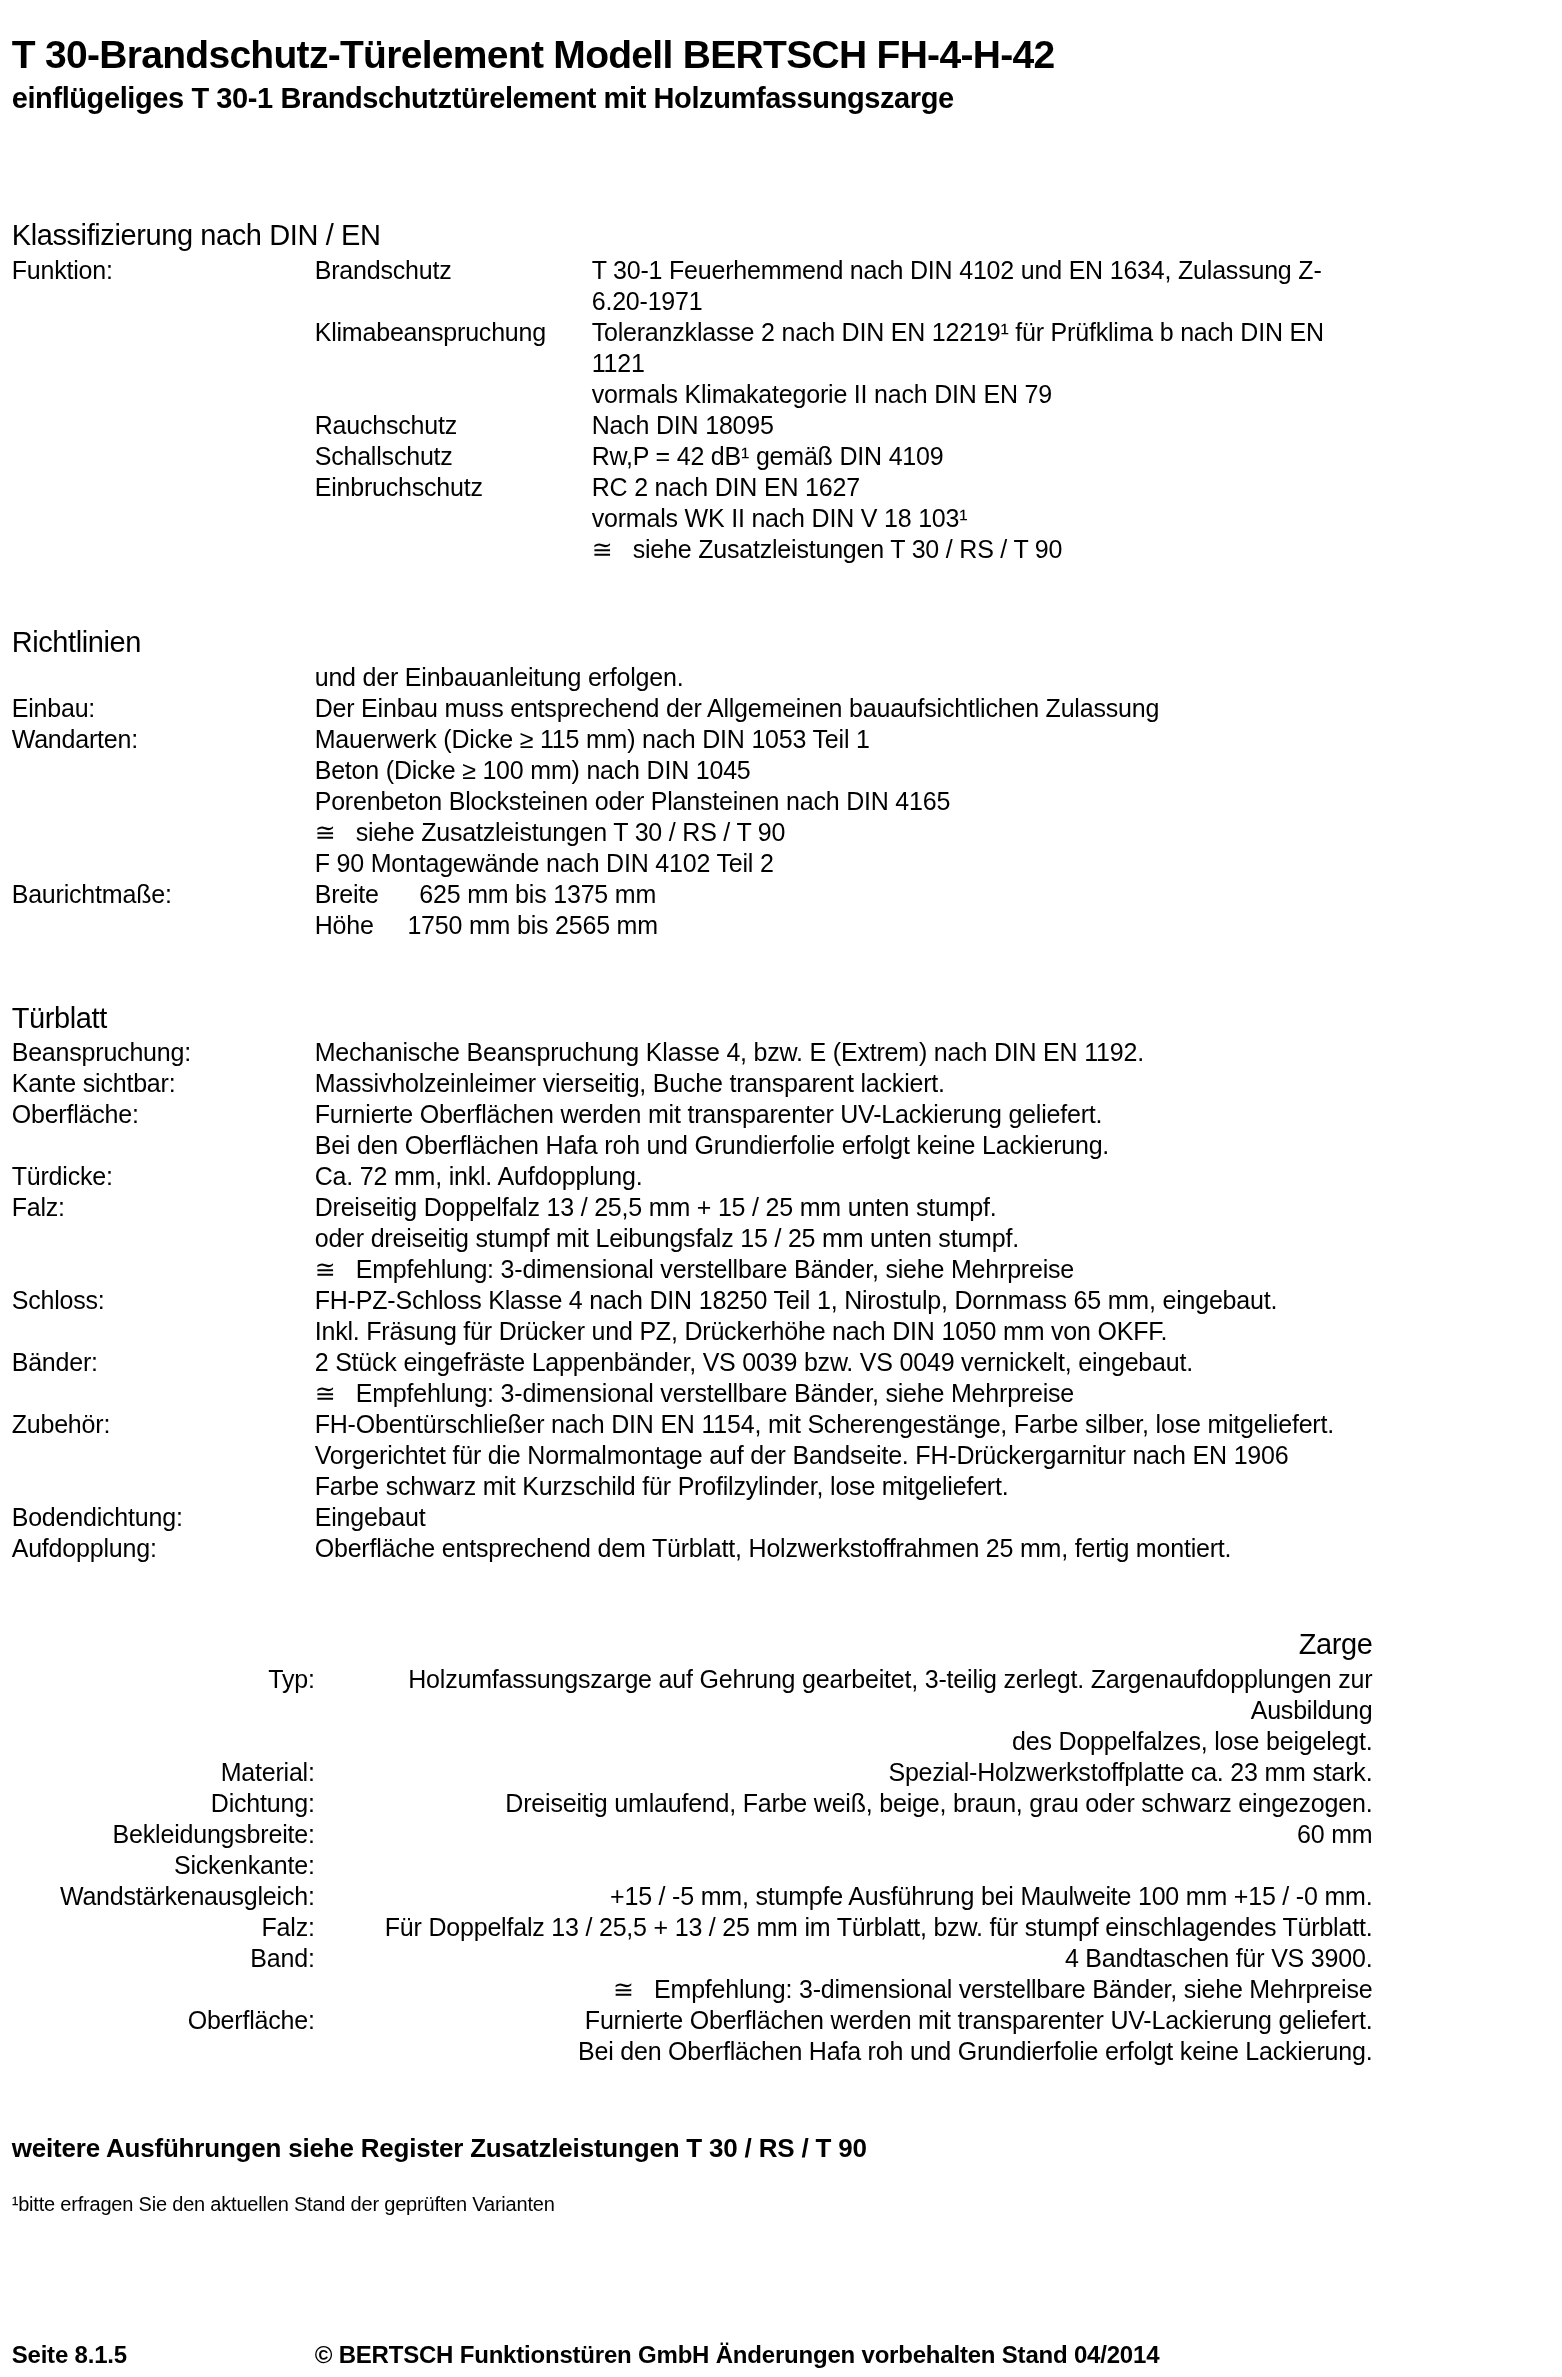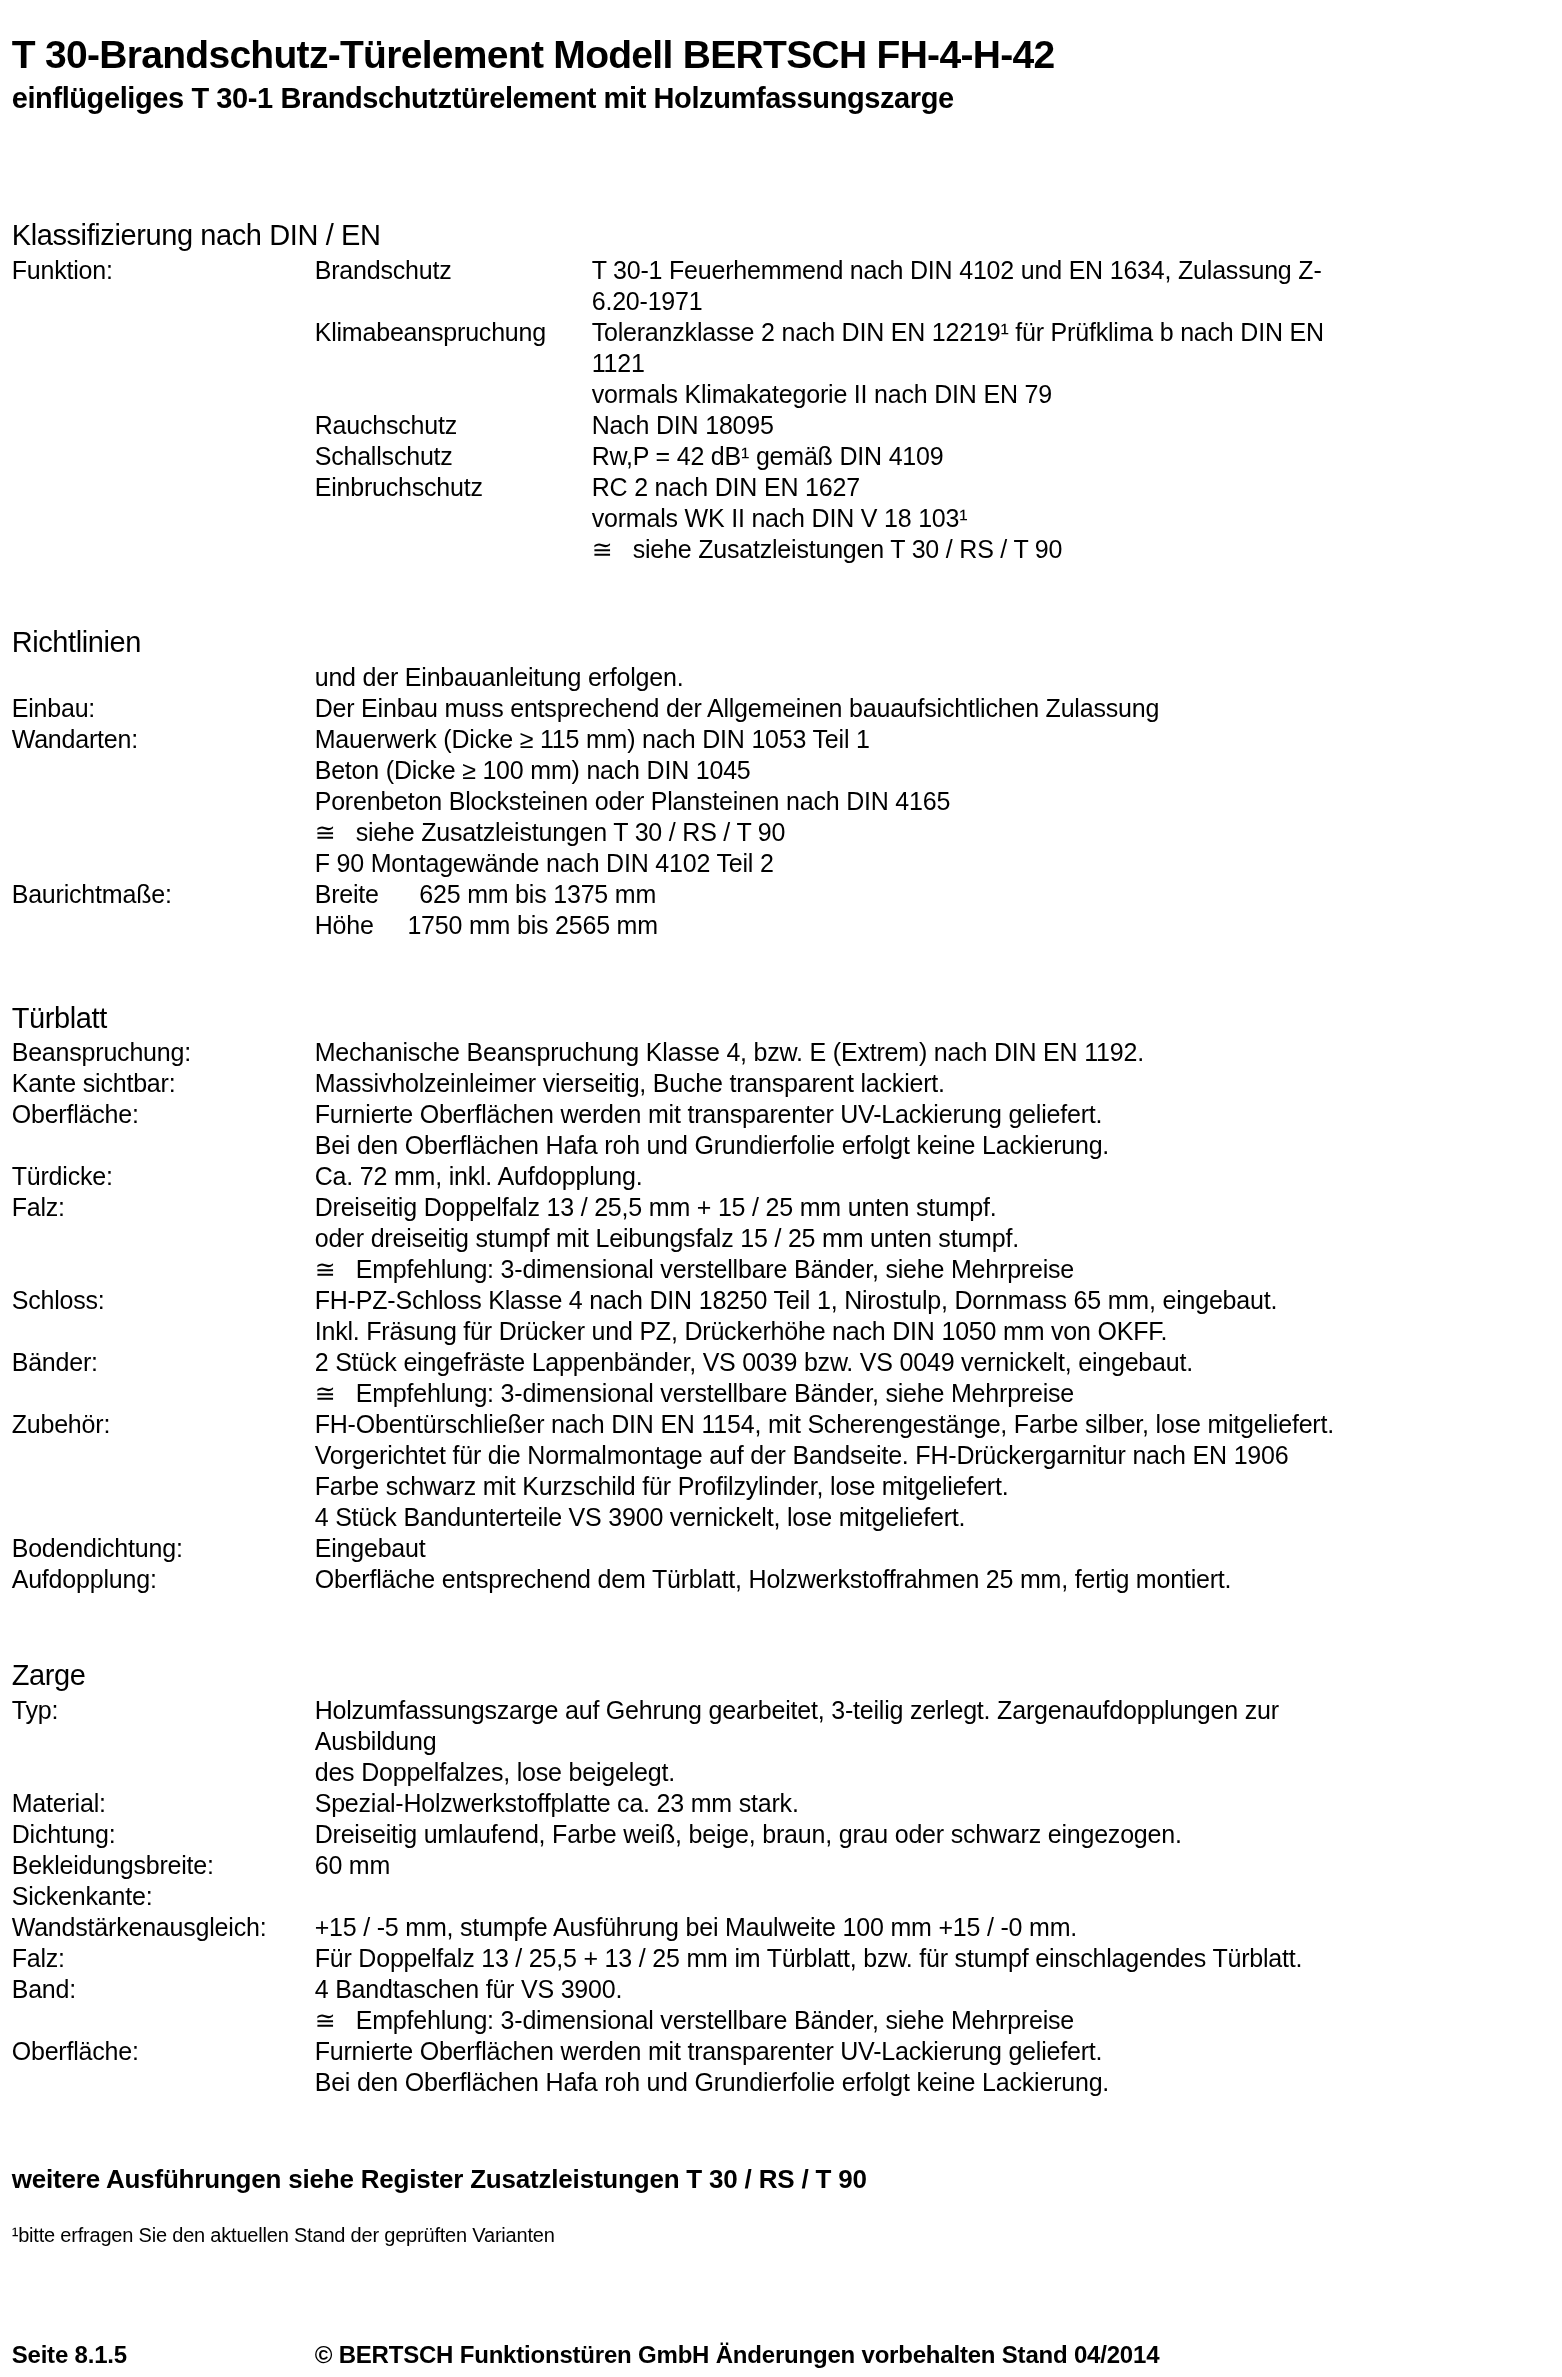--- a/index.html
+++ b/index.html
@@ -41,21 +41,21 @@
   .spec-section .section-heading {
     font-size: 29px;
     line-height: 34px;
     font-weight: normal;
     letter-spacing: -0.4px;
     margin-bottom: 2.9px;
   }
   .spec-section.s1 { margin-top: 103px; }
   .spec-section.s2 { margin-top: 60px; }
   .spec-section.s3 { margin-top: 60px; }
-  .spec-section.s4 { margin-top: 63px; }
+  .spec-section.s4 { margin-top: 63px; text-align: right; }
   .row {
     display: grid;
     grid-template-columns: 303px 277px 1fr;
     font-size: 25px;
     line-height: 31px;
     letter-spacing: -0.2px;
   }
   .row .lbl { grid-column: 1; white-space: pre-wrap; }
   .row .sub { grid-column: 2; white-space: pre-wrap; }
   .row .val { grid-column: 3; white-space: pre-wrap; }
@@ -233,24 +233,20 @@
           </div>
           <div class="row">
             <span class="lbl"></span>
             <span class="val wide">Vorgerichtet für die Normalmontage auf der Bandseite. FH-Drückergarnitur nach EN 1906</span>
           </div>
           <div class="row">
             <span class="lbl"></span>
             <span class="val wide">Farbe schwarz mit Kurzschild für Profilzylinder, lose mitgeliefert.</span>
           </div>
           <div class="row">
-            <span class="lbl"></span>
-            <span class="val wide">4 Stück Bandunterteile VS 3900 vernickelt, lose mitgeliefert.</span>
-          </div>
-          <div class="row">
             <span class="lbl">Bodendichtung:</span>
             <span class="val wide">Eingebaut</span>
           </div>
           <div class="row">
             <span class="lbl">Aufdopplung:</span>
             <span class="val wide">Oberfläche entsprechend dem Türblatt, Holzwerkstoffrahmen 25 mm, fertig montiert.</span>
           </div>
         </section>
         <section class="spec-section s4">
           <div class="section-heading">Zarge</div>

